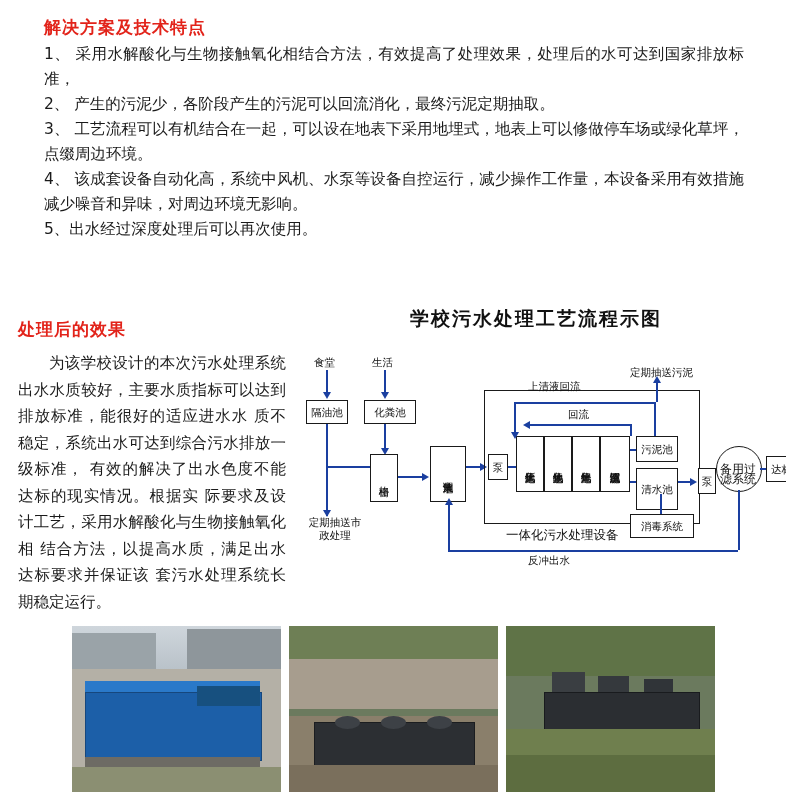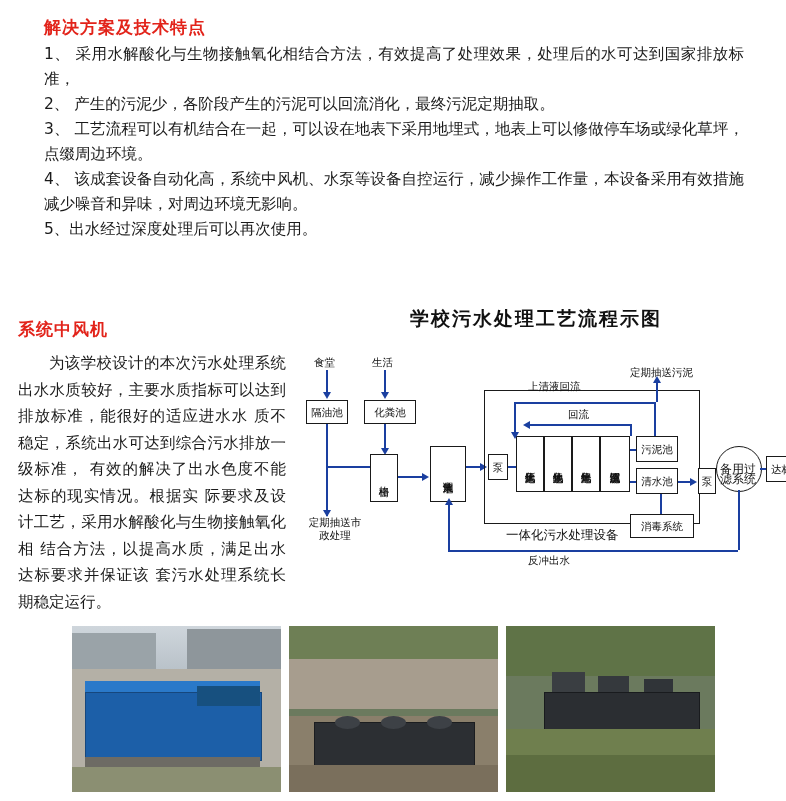--- a/index.html
+++ b/index.html
@@ -207,21 +207,21 @@
   <div id="h1" class="heading">解决方案及技术特点</div>
 
   <div id="intro" class="body-text">
     <p>1、 采用水解酸化与生物接触氧化相结合方法，有效提高了处理效果，处理后的水可达到国家排放标准，</p>
     <p>2、 产生的污泥少，各阶段产生的污泥可以回流消化，最终污泥定期抽取。</p>
     <p>3、 工艺流程可以有机结合在一起，可以设在地表下采用地埋式，地表上可以修做停车场或绿化草坪，点缀周边环境。</p>
     <p>4、 该成套设备自动化高，系统中风机、水泵等设备自控运行，减少操作工作量，本设备采用有效措施减少噪音和异味，对周边环境无影响。</p>
     <p>5、出水经过深度处理后可以再次使用。</p>
   </div>
 
-  <div id="h2" class="heading">系统中风机</div>
+  <div id="h2" class="heading">处理后的效果</div>
 
   <div id="left-col">
     <p>为该学校设计的本次污水处理系统出水水质较好，主要水质指标可以达到排放标准，能很好的适应进水水 质不稳定，系统出水可达到综合污水排放一级标准， 有效的解决了出水色度不能达标的现实情况。根据实 际要求及设计工艺，采用水解酸化与生物接触氧化相 结合方法，以提高水质，满足出水达标要求并保证该 套污水处理系统长期稳定运行。</p>
   </div>
 
   <div id="diagram">
 
     <div id="diagram-title">学校污水处理工艺流程示图</div>
 
     <div class="dlabel" style="left:14px; top:50px;">食堂</div>
@@ -270,21 +270,21 @@
       <span class="vtext">缺氧生化池</span>
     </div>
     <div class="dbox" style="left:272px; top:130px; width:28px; height:56px;">
       <span class="vtext">好氧生化池</span>
     </div>
     <div class="dbox" style="left:300px; top:130px; width:30px; height:56px;">
       <span class="vtext">沉淀回流系统</span>
     </div>
 
     <div class="dbox" style="left:336px; top:130px; width:42px; height:26px;">污泥池</div>
-    <div class="dbox" style="left:336px; top:162px; width:42px; height:26px;">清水池</div>
+    <div class="dbox" style="left:336px; top:162px; width:42px; height:42px;">清水池</div>
 
     <div class="line h" style="left:330px; top:143px; width:6px;"></div>
     <div class="line h" style="left:330px; top:175px; width:6px;"></div>
 
     <div class="line h" style="left:378px; top:175px; width:12px;"></div>
     <div class="arrow r" style="left:390px; top:172px;"></div>
     <div class="dbox" style="left:398px; top:162px; width:18px; height:26px;">泵</div>
 
     <div class="circle" style="left:416px; top:140px; width:44px; height:44px;"></div>
     <div class="dlabel wrap" style="left:418px; top:158px; width:40px; font-size:12px; line-height:10px;">备用过滤系统</div>

